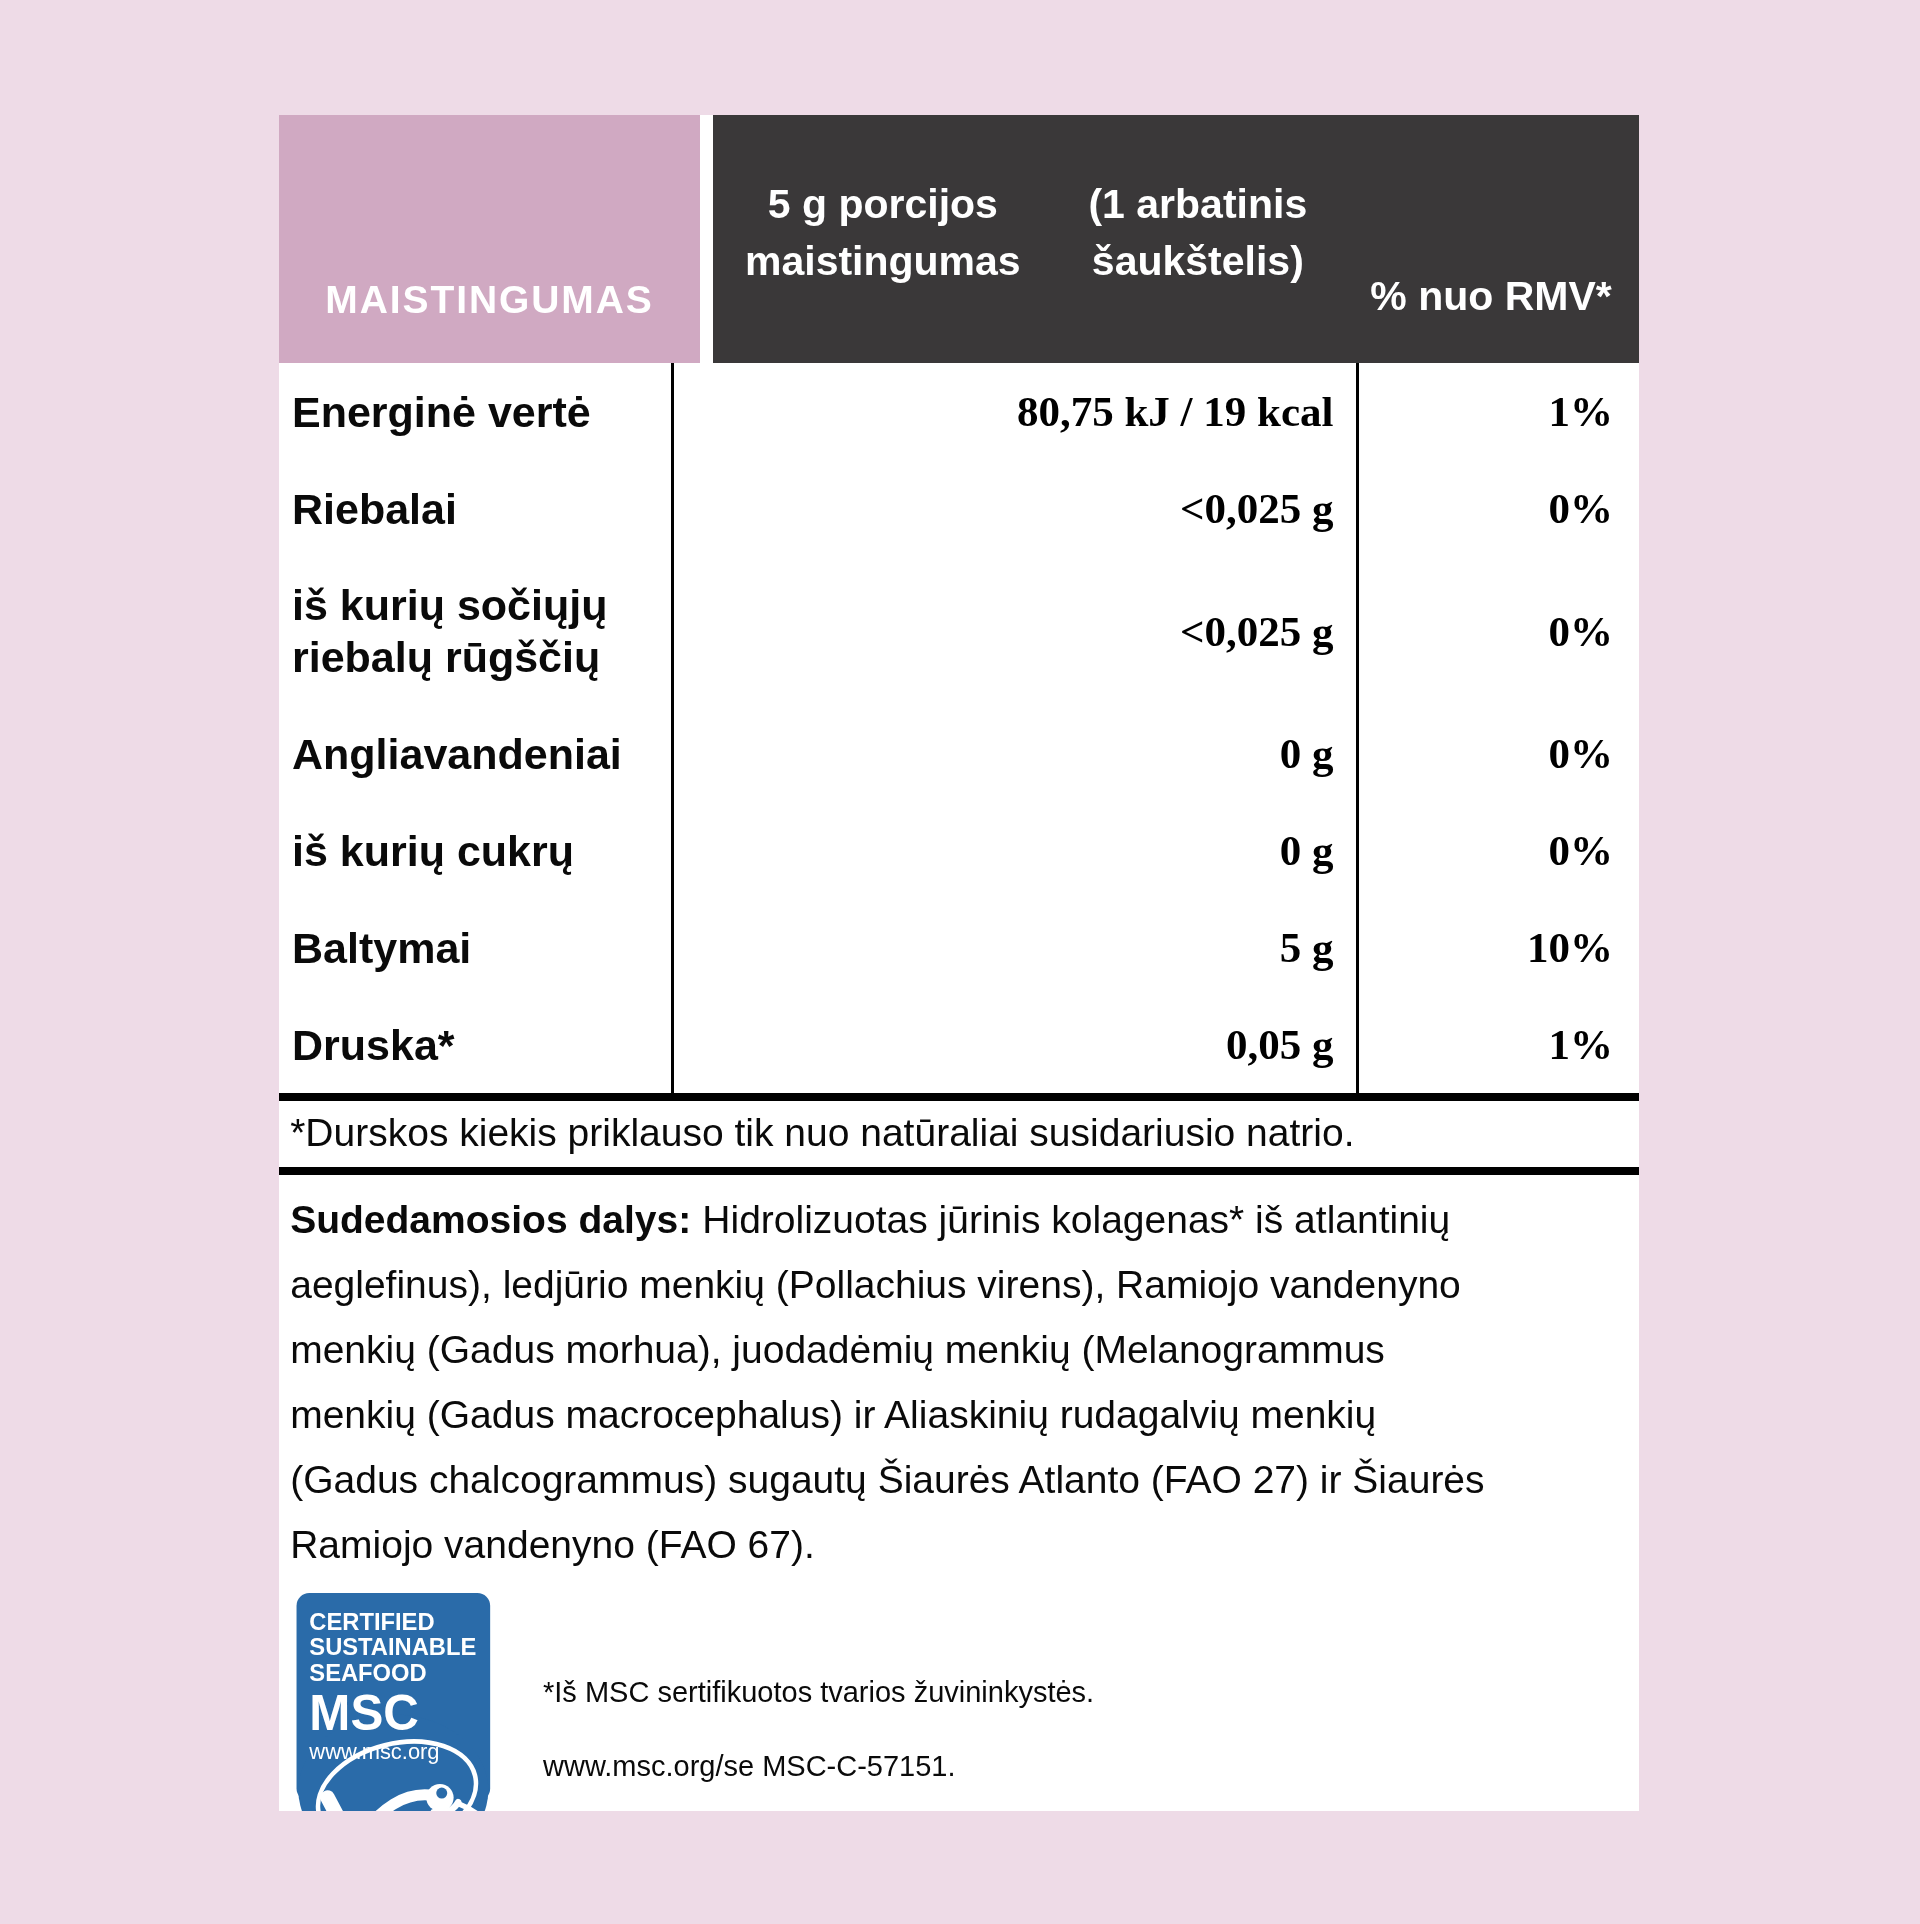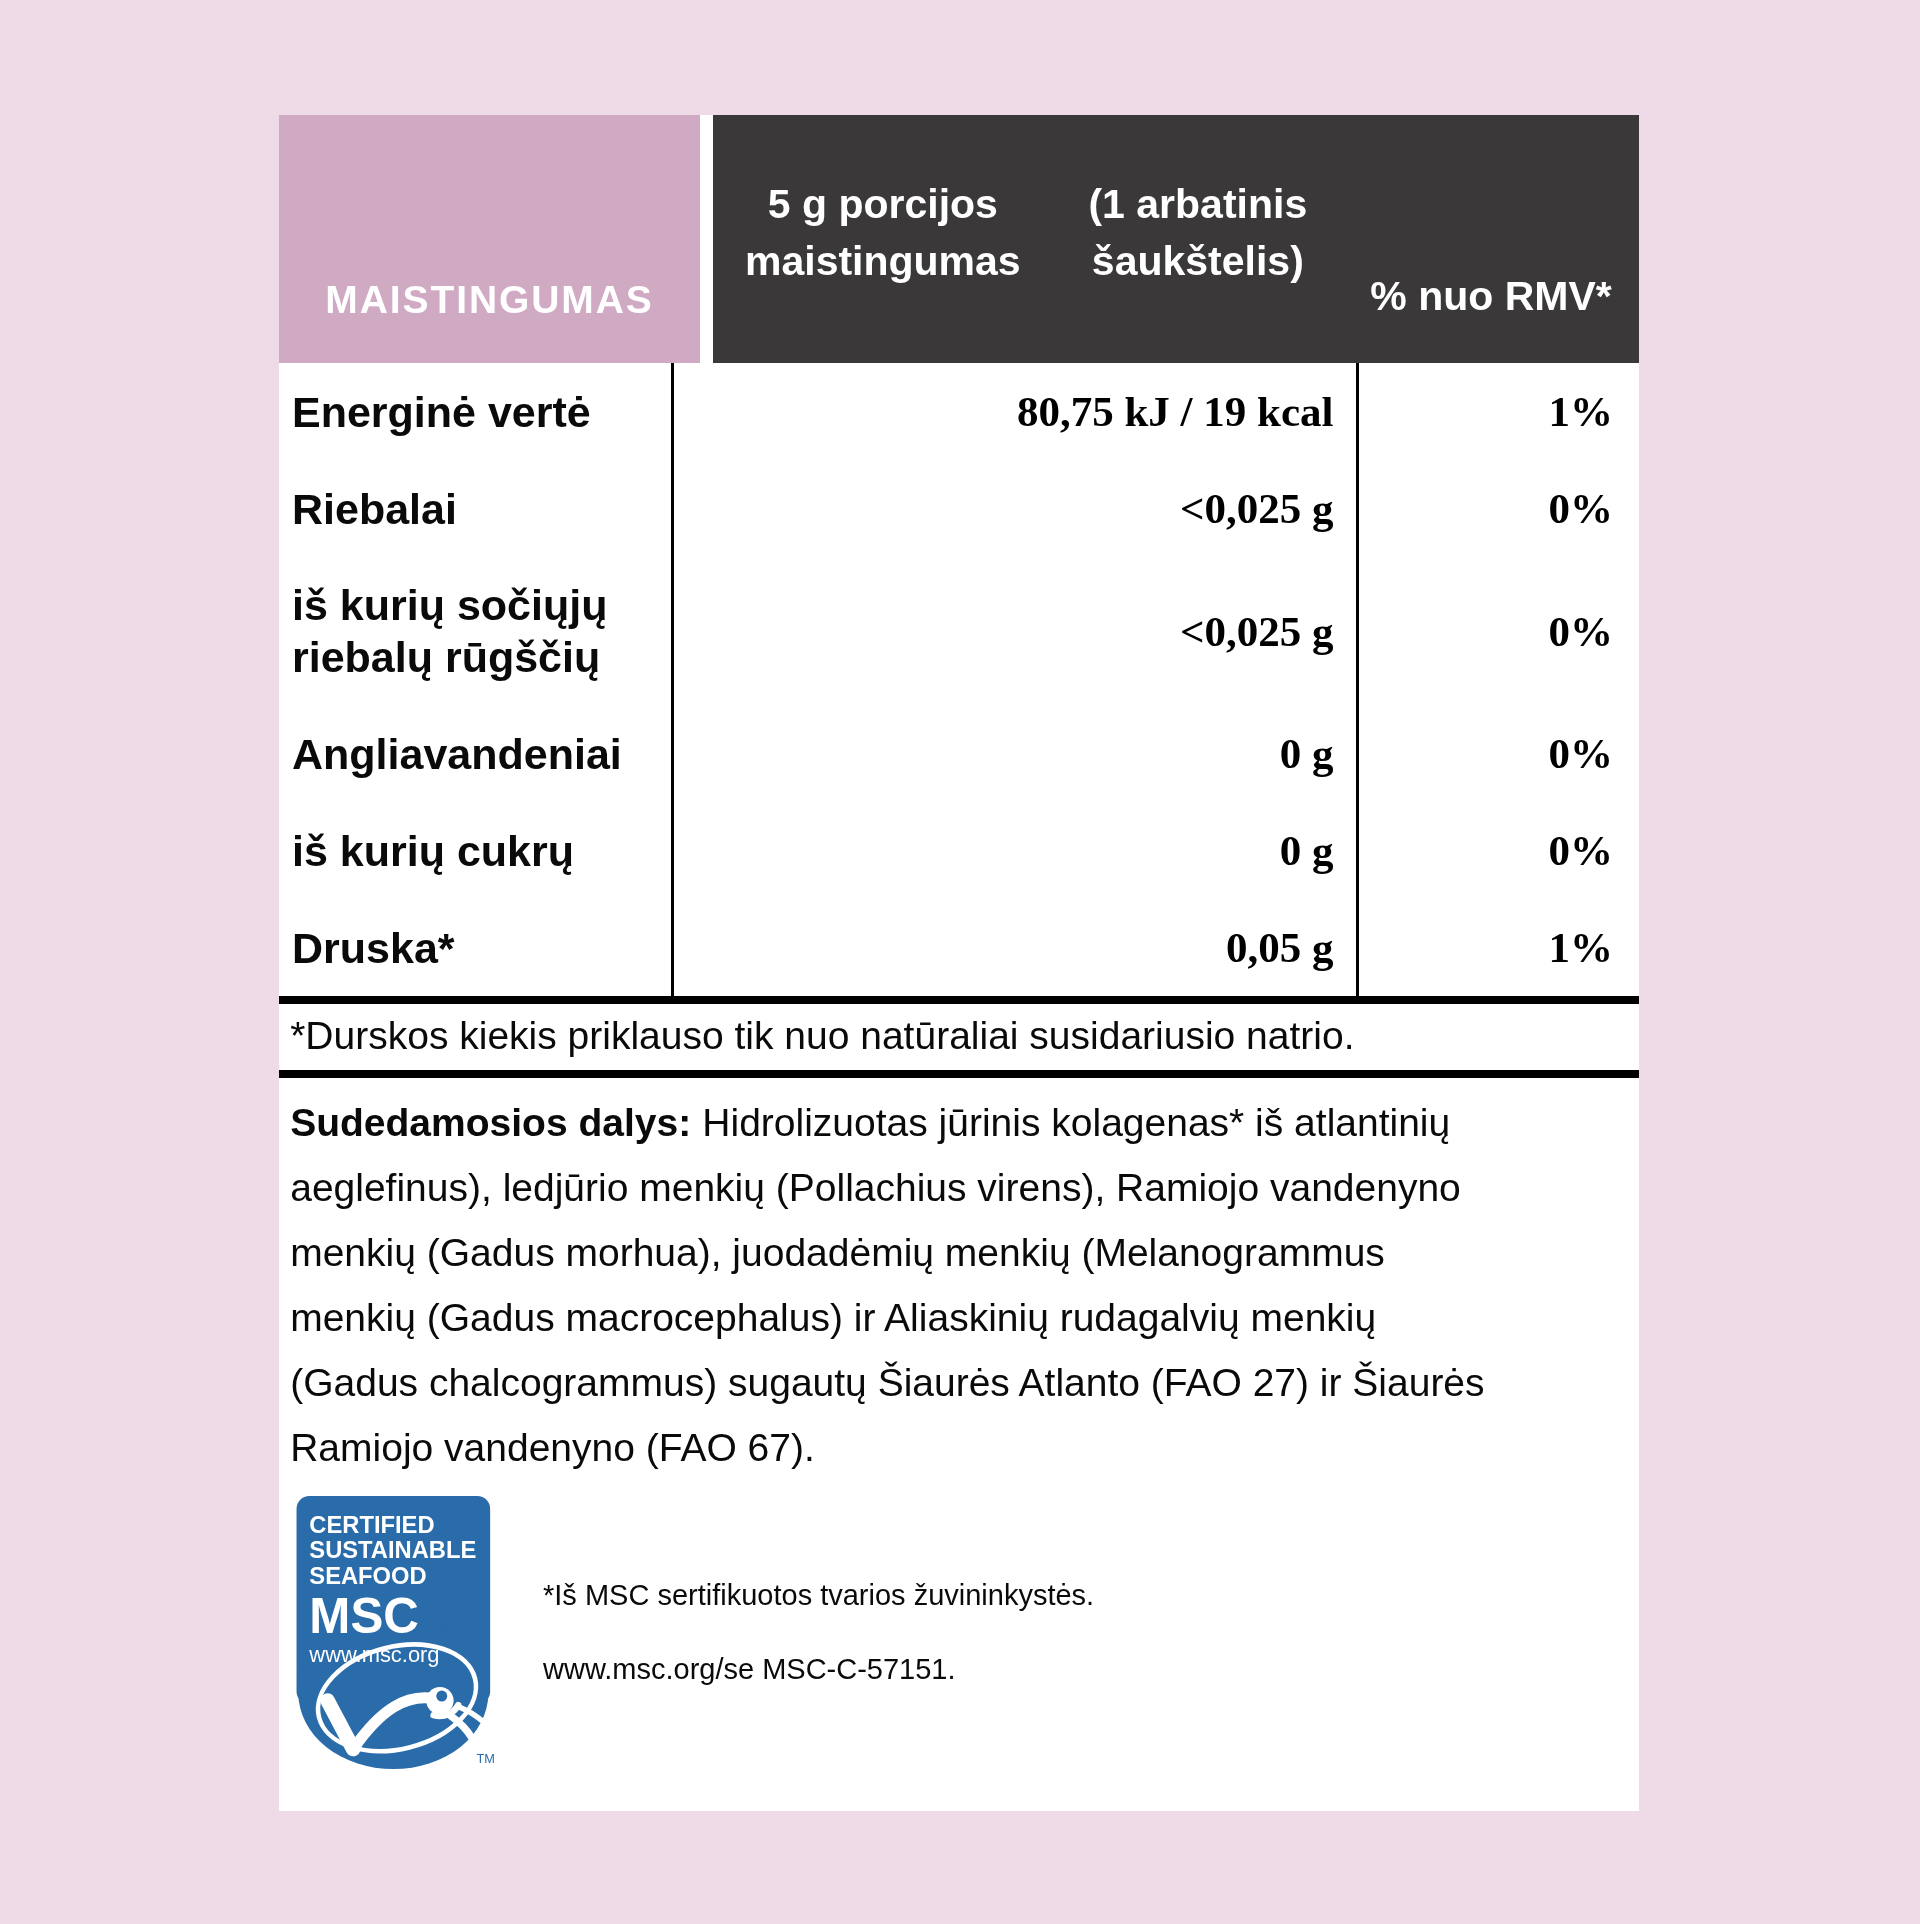--- a/index.html
+++ b/index.html
@@ -131,20 +131,27 @@
     </div>
 
     <div class="nt-row">
       <div class="c1">
           <span>iš kurių cukrų</span>
         </div>
       <div class="c2">0 g</div>
       <div class="c3">0%</div>
     </div>
 
+    <div class="nt-row">
+      <div class="c1">
+          <span>Baltymai</span>
+        </div>
+      <div class="c2">5 g</div>
+      <div class="c3">10%</div>
+    </div>
 
     <div class="nt-row">
       <div class="c1">
           <span>Druska*</span>
         </div>
       <div class="c2">0,05 g</div>
       <div class="c3">1%</div>
     </div>
 
   </div>

